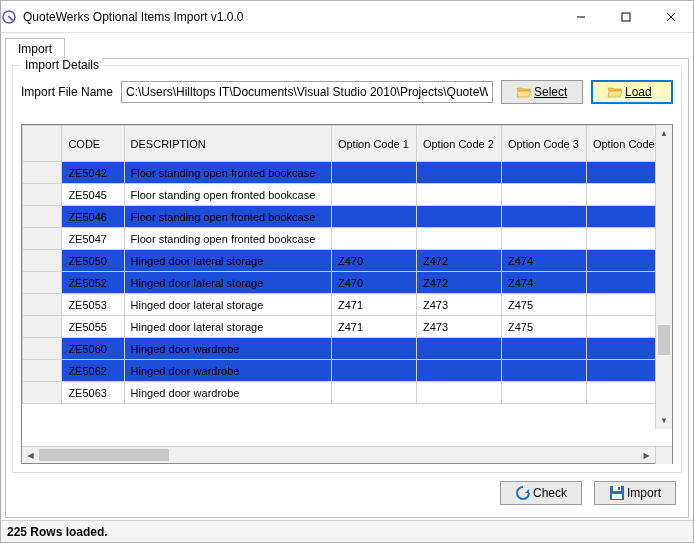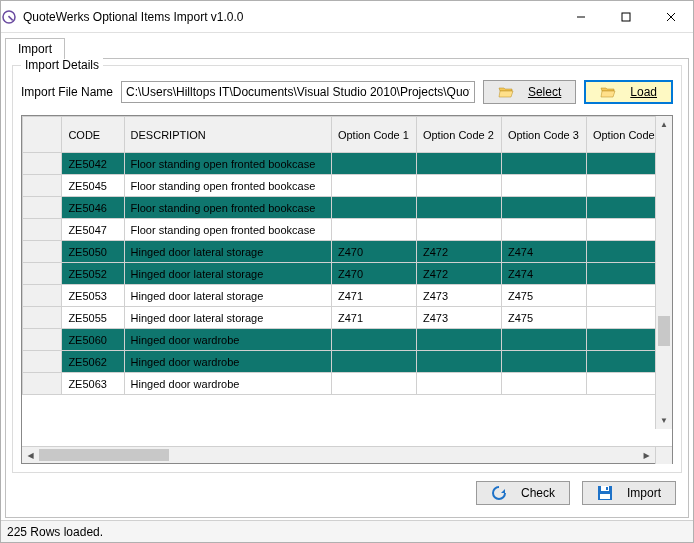--- a/index.html
+++ b/index.html
@@ -73,35 +73,35 @@
     top: -8px;
     left: 8px;
     background: #fff;
     padding: 0 4px;
     font-size: 12px;
   }
   .filerow {
     display: flex;
     align-items: center;
     gap: 8px;
-    margin-bottom: 11px;
+    margin-bottom: 20px;
   }
   .filerow input[type=text] {
     flex: 1;
     border: 1px solid #a0a0a0;
     height: 22px;
     padding: 0 4px;
     font-size: 12px;
     font-family: inherit;
   }
   .btn {
     display: inline-flex;
     align-items: center;
-    justify-content: center;
-    gap: 14px;
+    justify-content: flex-start;
+    gap: 2px;
     height: 24px;
     padding: 0 14px;
     border: 1px solid #9a9a9a;
     background: #e9e9e9;
     font-size: 12px;
     cursor: default;
     text-decoration: none;
     min-width: 82px;
   }
   .btn.highlight {
@@ -137,21 +137,21 @@
     text-overflow: ellipsis;
     height: 22px;
   }
   table.grid th {
     background: #f0f0f0;
     font-weight: normal;
     vertical-align: middle;
     height: 36px;
   }
   .rowhead { width: 38px; background: #f0f0f0 !important; }
-  tr.alt td { background: #0f766e; }
+  tr.alt td { background: #1d4ed8; }
   tr td.rowhead, tr th.rowhead { background: #f0f0f0; }
   .col-code { width: 60px; }
   .col-desc { width: 200px; }
   .col-opt { width: 82px; }
   .vscroll {
     position: absolute;
     right: 0; top: 0; bottom: 17px;
     width: 17px;
     background: #f0f0f0;
     border-left: 1px solid #d0d0d0;
@@ -185,20 +185,21 @@
     padding: 8px 6px 6px 6px;
   }
   .statusbar {
     height: 22px;
     border-top: 1px solid #d0d0d0;
     display:flex;
     align-items:center;
     padding: 0 6px;
     font-size: 12px;
     background:#f5f5f5;
+    font-weight:bold;
   }
   .underline { text-decoration: underline; }
 </style>
 </head>
 <body>
 
 <div class="titlebar">
   <span class="icon">
     <svg width="14" height="14" viewBox="0 0 14 14">
         <circle cx="7" cy="7" r="6" fill="none" stroke="#6a4ba0" stroke-width="1.5"></circle>

